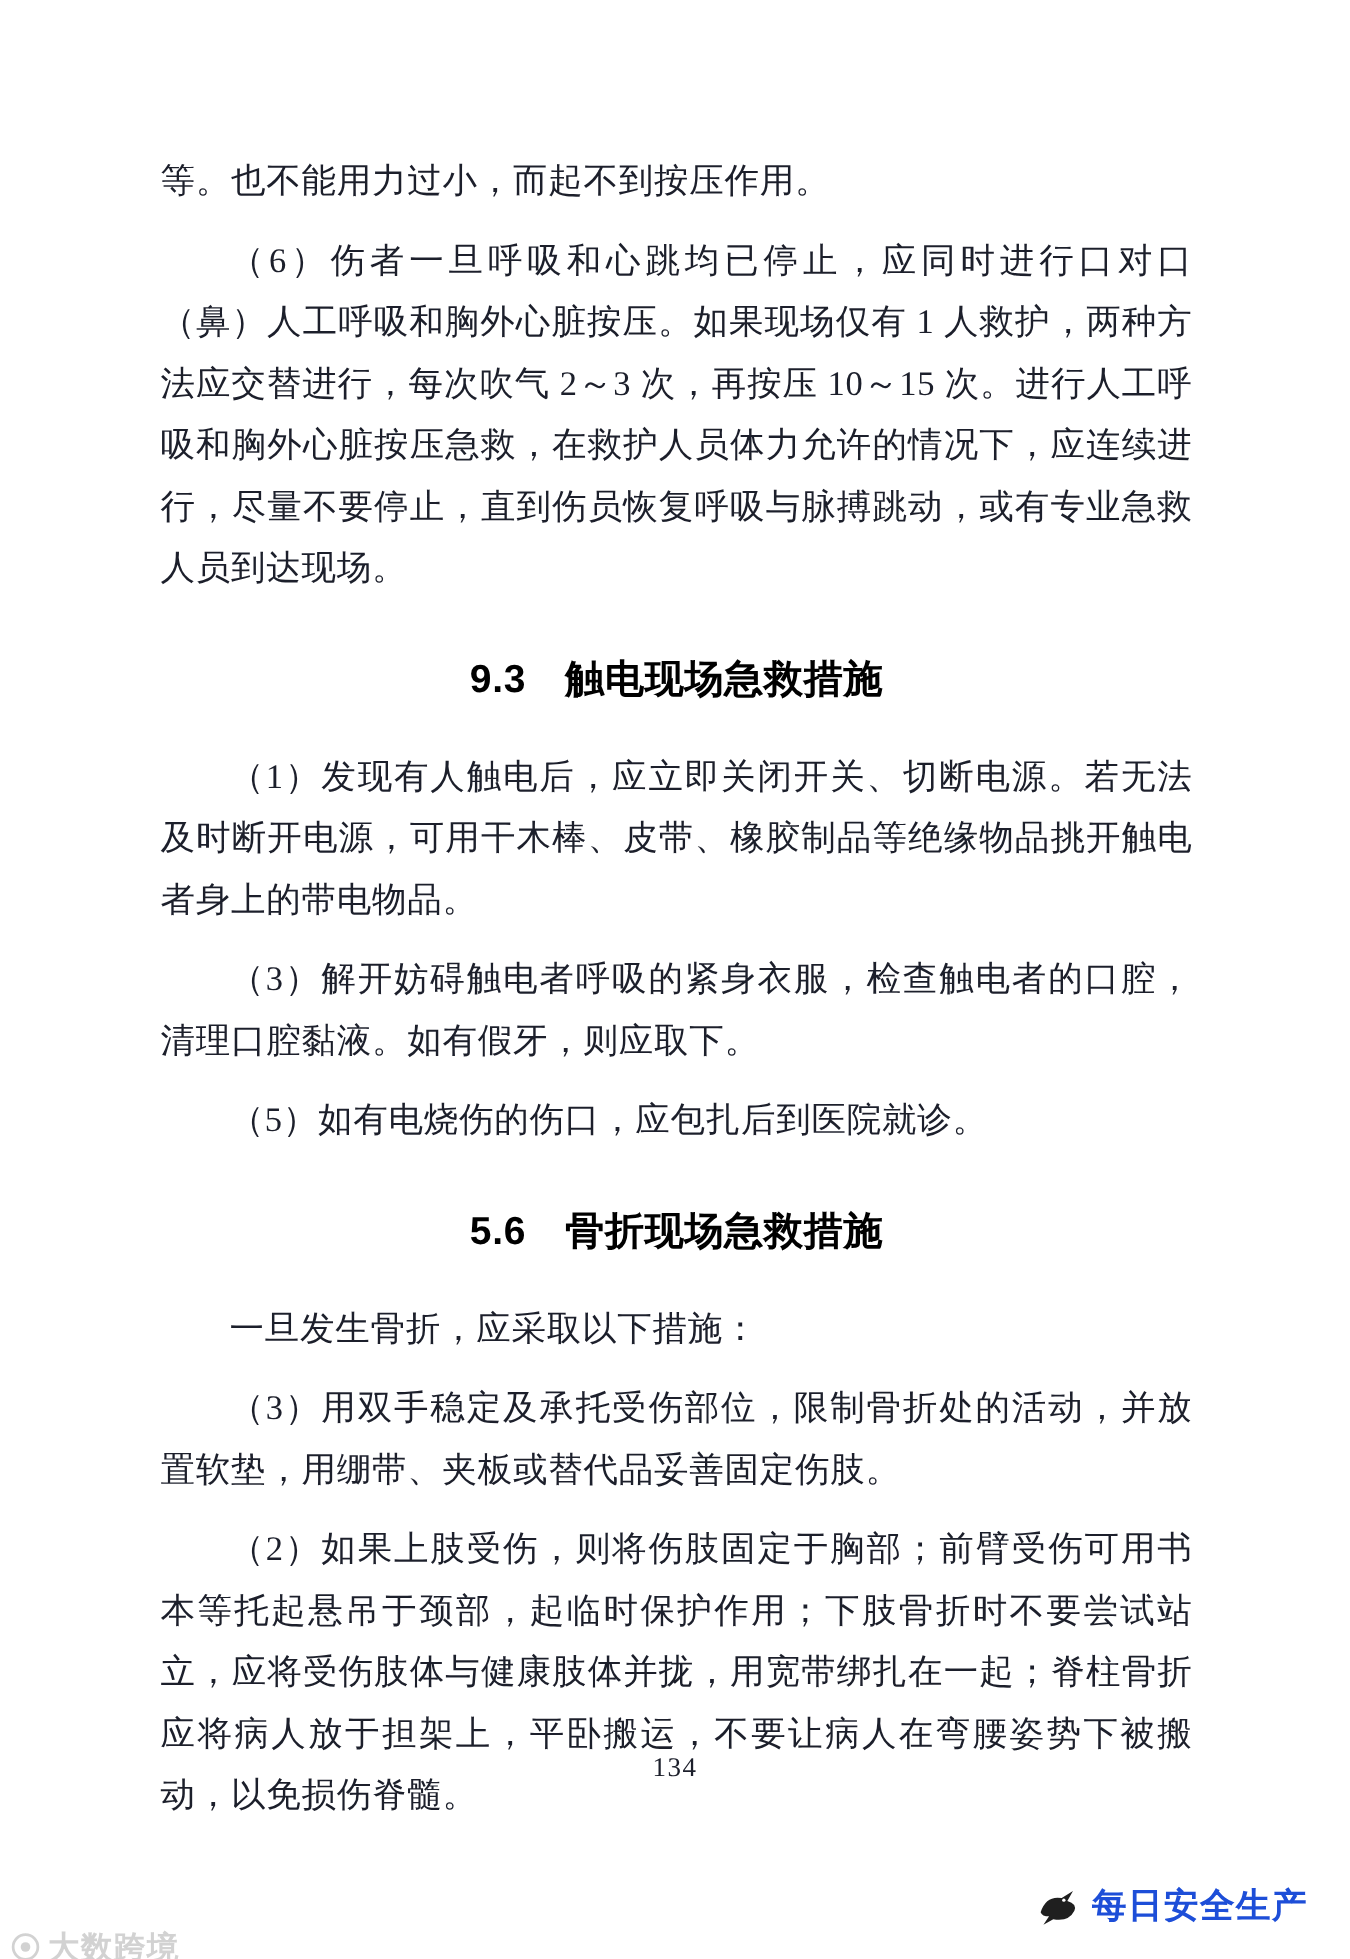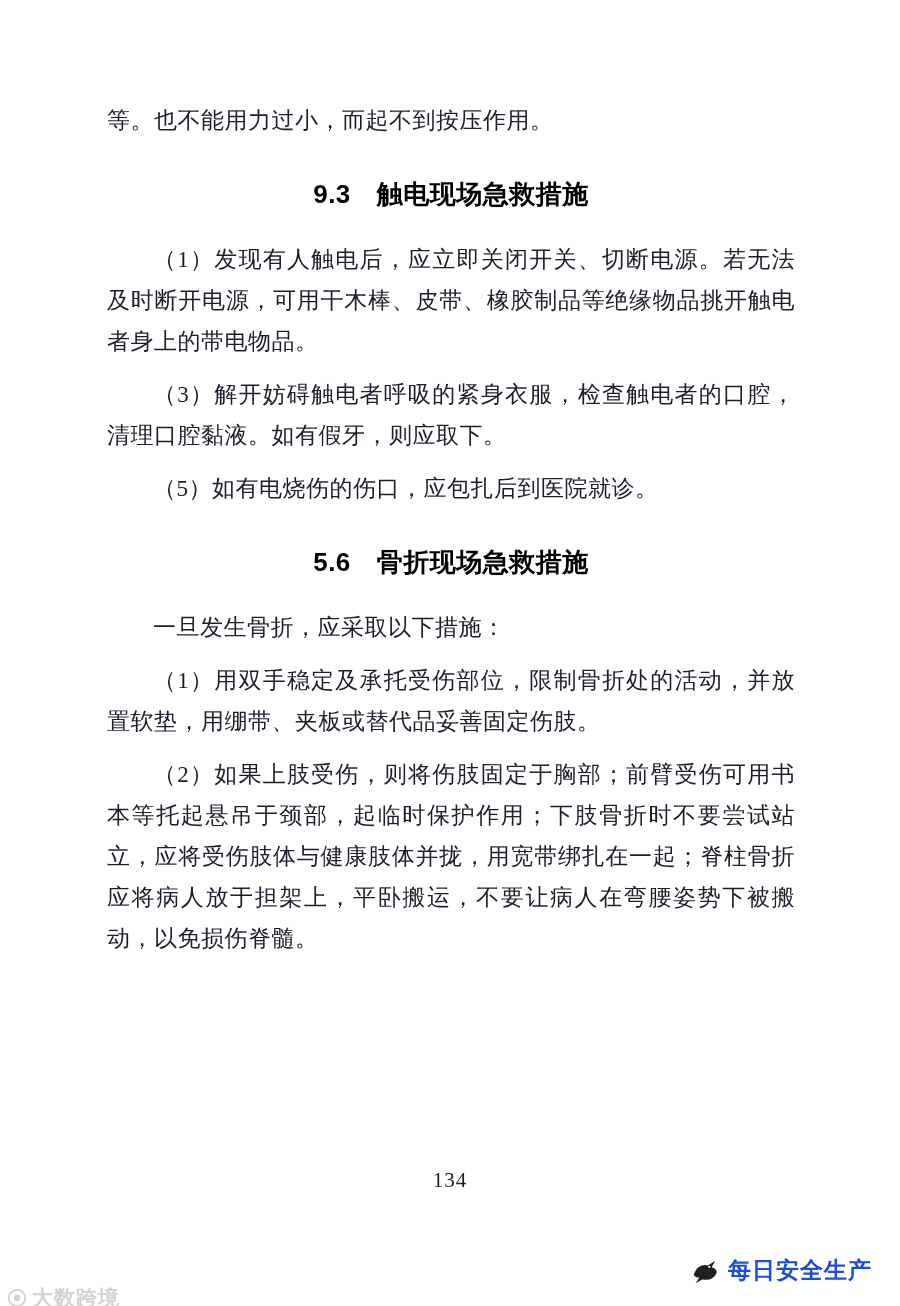--- a/index.html
+++ b/index.html
@@ -36,21 +36,21 @@
     letter-spacing:0.5px;
     text-align:center;
   }
   .heading .hnum{ margin-right:26px; }
   .page-number{
     position:absolute;
     top:1168px;
     left:0;
     width:100%;
     text-align:center;
-    font-size:21px;
+    font-size:18px;
     color:#1c1f2b;
     letter-spacing:1px;
   }
   .watermark-left{
     position:absolute;
     left:6px;
     bottom:-6px;
     display:flex;
     align-items:center;
     gap:4px;
@@ -82,40 +82,41 @@
 </style>
 </head>
 <body>
 
 <div class="page">
 
   <div class="content">
 
     <p class="para">等。也不能用力过小，而起不到按压作用。</p>
 
+    <p class="para indent">（6）伤者一旦呼吸和心跳均已停止，应同时进行口对口（鼻）人工呼吸和胸外心脏按压。如果现场仅有 1 人救护，两种方法应交替进行，每次吹气 2～3 次，再按压 10～15 次。进行人工呼吸和胸外心脏按压急救，在救护人员体力允许的情况下，应连续进行，尽量不要停止，直到伤员恢复呼吸与脉搏跳动，或有专业急救人员到达现场。</p>
 
     <h2 class="heading">
       <span class="hnum">9.3</span><span>触电现场急救措施</span>
     </h2>
 
     <p class="para indent">（1）发现有人触电后，应立即关闭开关、切断电源。若无法及时断开电源，可用干木棒、皮带、橡胶制品等绝缘物品挑开触电者身上的带电物品。</p>
 
 
     <p class="para indent">（3）解开妨碍触电者呼吸的紧身衣服，检查触电者的口腔，清理口腔黏液。如有假牙，则应取下。</p>
 
 
     <p class="para indent">（5）如有电烧伤的伤口，应包扎后到医院就诊。</p>
 
     <h2 class="heading">
       <span class="hnum">5.6</span><span>骨折现场急救措施</span>
     </h2>
 
     <p class="para indent">一旦发生骨折，应采取以下措施：</p>
 
-    <p class="para indent">（1）用双手稳定及承托受伤部位，限制骨折处的活动，并放置软垫，用绷带、夹板或替代品妥善固定伤肢。</p>
+    <p class="para indent">（3）用双手稳定及承托受伤部位，限制骨折处的活动，并放置软垫，用绷带、夹板或替代品妥善固定伤肢。</p>
 
     <p class="para indent">（2）如果上肢受伤，则将伤肢固定于胸部；前臂受伤可用书本等托起悬吊于颈部，起临时保护作用；下肢骨折时不要尝试站立，应将受伤肢体与健康肢体并拢，用宽带绑扎在一起；脊柱骨折应将病人放于担架上，平卧搬运，不要让病人在弯腰姿势下被搬动，以免损伤脊髓。</p>
 
   </div>
 
   <div class="page-number">134</div>
 
   <div class="watermark-left">
     <span class="wm-icon">
       <svg viewBox="0 0 24 24" width="22" height="22" aria-hidden="true">

